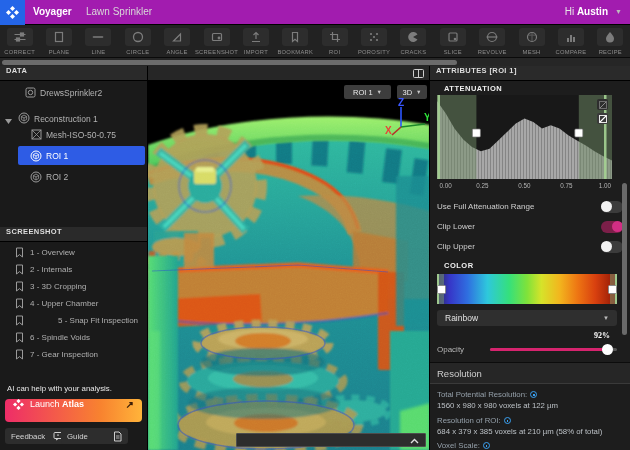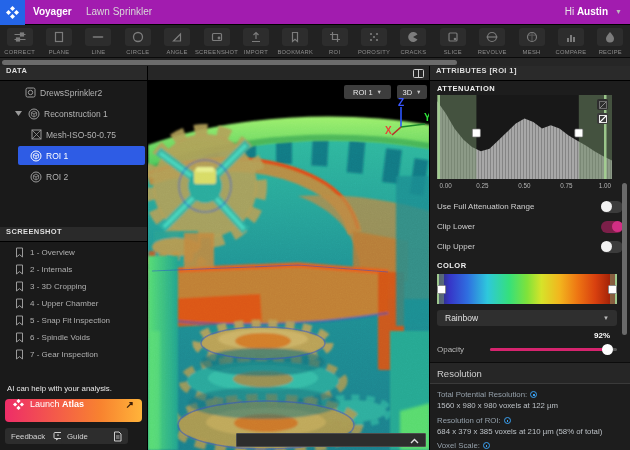--- a/index.html
+++ b/index.html
@@ -71,21 +71,21 @@
   .vpbtn .chev { font-size:5.5px; color:#c8c8c8; }
   #roibtn { left:196px; top:19px; width:47px; }
   #viewbtn { left:249px; top:19px; width:30px; }
   #gizmo { position:absolute; left:236px; top:32px; }
   #vpbottom { position:absolute; left:88px; top:367px; width:190px; height:14px; background:#2d2d2d;
     border:1px solid #4d4d4d; border-radius:1px; }
   #vpbottom svg { position:absolute; right:6px; top:3.5px; }
 
   
   #right { position:absolute; left:430px; top:0; width:200px; height:384px; background:#1d1d1d; overflow:hidden; }
-  .seclabel { position:absolute; left:7px; font-size:7.5px; font-weight:bold; letter-spacing:.5px; color:#f0f0f0; }
+  .seclabel { position:absolute; left:14px; font-size:7.5px; font-weight:bold; letter-spacing:.5px; color:#f0f0f0; }
   #histbox { position:absolute; left:7px; top:29px; width:175px; height:84px; background:#181818; }
   .scalebtn { position:absolute; width:11px; height:11px; border-radius:2px; background:#2e2e2e;
     display:flex; align-items:center; justify-content:center; }
   #ticks { position:absolute; left:7px; top:116px; width:175px; height:9px; }
   #ticks span { position:absolute; transform:translateX(-50%); font-size:6.3px; color:#b5b5b5; }
   .togglerow { position:absolute; left:7px; width:186px; height:13px; display:flex; align-items:center; }
   .togglerow .tl { font-size:8px; color:#cfcfcf; }
   .toggle { position:relative; margin-left:auto; width:22px; height:12px; border-radius:6px; background:#3b3b3b; }
   .toggle .knob { position:absolute; left:0px; top:0.5px; width:11px; height:11px; border-radius:50%; background:#f2f2f2; }
   .toggle.on { background:#7c1f49; }
@@ -93,21 +93,21 @@
   #colorbar { position:absolute; left:7px; top:208px; width:180px; height:30px;
     background:linear-gradient(90deg,#2a2a55 0%,#3636c8 7%,#2f6fe0 17%,#2ec8dc 28%,#35e07c 40%,
       #7fe23a 50%,#d6e32a 58%,#f2b61e 68%,#ee7613 78%,#d8400f 88%,#8a1505 100%); }
   .cstrip { position:absolute; top:0; width:7px; height:30px; background:rgba(120,150,112,.55); }
   .cstrip.l { left:0; border-left:2px solid #9fc98f; }
   .cstrip.r { right:0; border-right:2px solid #9fc98f; }
   .chandle { position:absolute; top:10.5px; width:9px; height:9px; background:#fff; border:1px solid #888; border-radius:1.5px; }
   #cmapdd { position:absolute; left:7px; top:244px; width:180px; height:16px; background:#2f2f2f; border-radius:3px;
     display:flex; align-items:center; font-size:8.5px; color:#e2e2e2; padding:0 8px; }
   #cmapdd .chev { margin-left:auto; font-size:6px; color:#bbb; }
-  #opval { position:absolute; left:7px; top:265px; width:173px; text-align:right; font-size:8px; font-weight:bold; color:#fff; }
+  #opval { position:absolute; left:7px; top:265px; width:173px; text-align:right; font-size:8px; font-weight:bold; color:#fff;font-family:Liberation Serif, serif; }
   #oprow { position:absolute; left:7px; top:276px; width:180px; height:14px; display:flex; align-items:center; }
   #oprow .tl { font-size:8px; color:#b5b5b5; }
   #optrack { position:relative; margin-left:auto; width:127px; height:3px; background:#555; border-radius:2px; }
   #opfill { position:absolute; left:0; top:0; height:3px; background:#d6246e; border-radius:2px; }
   #opthumb { position:absolute; top:-4px; width:11px; height:11px; border-radius:50%; background:#fff; }
   #resband { position:absolute; left:0; top:296px; width:200px; height:22px; background:#262626;
     border-top:1px solid #0c0c0c; border-bottom:1px solid #3a3a3a; font-size:9.5px; color:#cfcfcf; padding:5px 0 0 7px; }
   .reslabel { position:absolute; left:7px; font-size:7.8px; color:#95a0aa; }
   .resvalue { position:absolute; left:7px; font-size:7.8px; color:#bbc0c5; }
   .infoicon { display:inline-block; width:7px; height:7px; border:1px solid #3aa0f0; border-radius:50%;
@@ -294,21 +294,21 @@
       <div class="trow" style="top:16px; padding-left:24px;">
         <span class="ticn">
             <svg width="11" height="11" viewBox="0 0 11 11" stroke="#9a9a9a" fill="none" stroke-width="1">
               <rect x="1" y="1" width="9" height="9" rx="1.5"></rect>
               <circle cx="5.5" cy="5.5" r="2.2"></circle>
             </svg>
           </span>
         <span>DrewsSprinkler2</span>
       </div>
 
-      <div class="trow" style="top:37px; padding-left:12px;">
+      <div class="trow" style="top:37px; padding-left:2px;align-items:flex-end;">
         <span class="ticn">
             <svg width="7" height="5" viewBox="0 0 7 5" fill="#9a9a9a">
               <path d="M0 0h7L3.5 5Z"></path>
             </svg>
           </span>
         <span class="ticn">
             <svg width="12" height="12" viewBox="0 0 12 12" stroke="#9a9a9a" fill="none" stroke-width="1">
               <circle cx="6" cy="6" r="5"></circle>
               <path d="M6 3 L8.6 4.5 V7.5 L6 9 L3.4 7.5 V4.5 Z M6 6 V9 M6 6 L8.6 4.5 M6 6 L3.4 4.5" stroke-width=".8"></path>
             </svg>
@@ -374,21 +374,21 @@
           <span>3 - 3D Cropping</span>
         </div>
       <div class="brow" style="top:229px;">
           <span class="ticn">
             <svg width="9" height="11" viewBox="0 0 9 11" stroke="#9a9a9a" fill="none" stroke-width="1">
               <path d="M1.5 1h6v9L4.5 7.6 1.5 10Z"></path>
             </svg>
           </span>
           <span>4 - Upper Chamber</span>
         </div>
-      <div class="brow" style="top:246px;">
+      <div class="brow" style="top:246px;gap:28px;">
           <span class="ticn">
             <svg width="9" height="11" viewBox="0 0 9 11" stroke="#9a9a9a" fill="none" stroke-width="1">
               <path d="M1.5 1h6v9L4.5 7.6 1.5 10Z"></path>
             </svg>
           </span>
           <span>5 - Snap Fit Inspection</span>
         </div>
       <div class="brow" style="top:263px;">
           <span class="ticn">
             <svg width="9" height="11" viewBox="0 0 9 11" stroke="#9a9a9a" fill="none" stroke-width="1">

